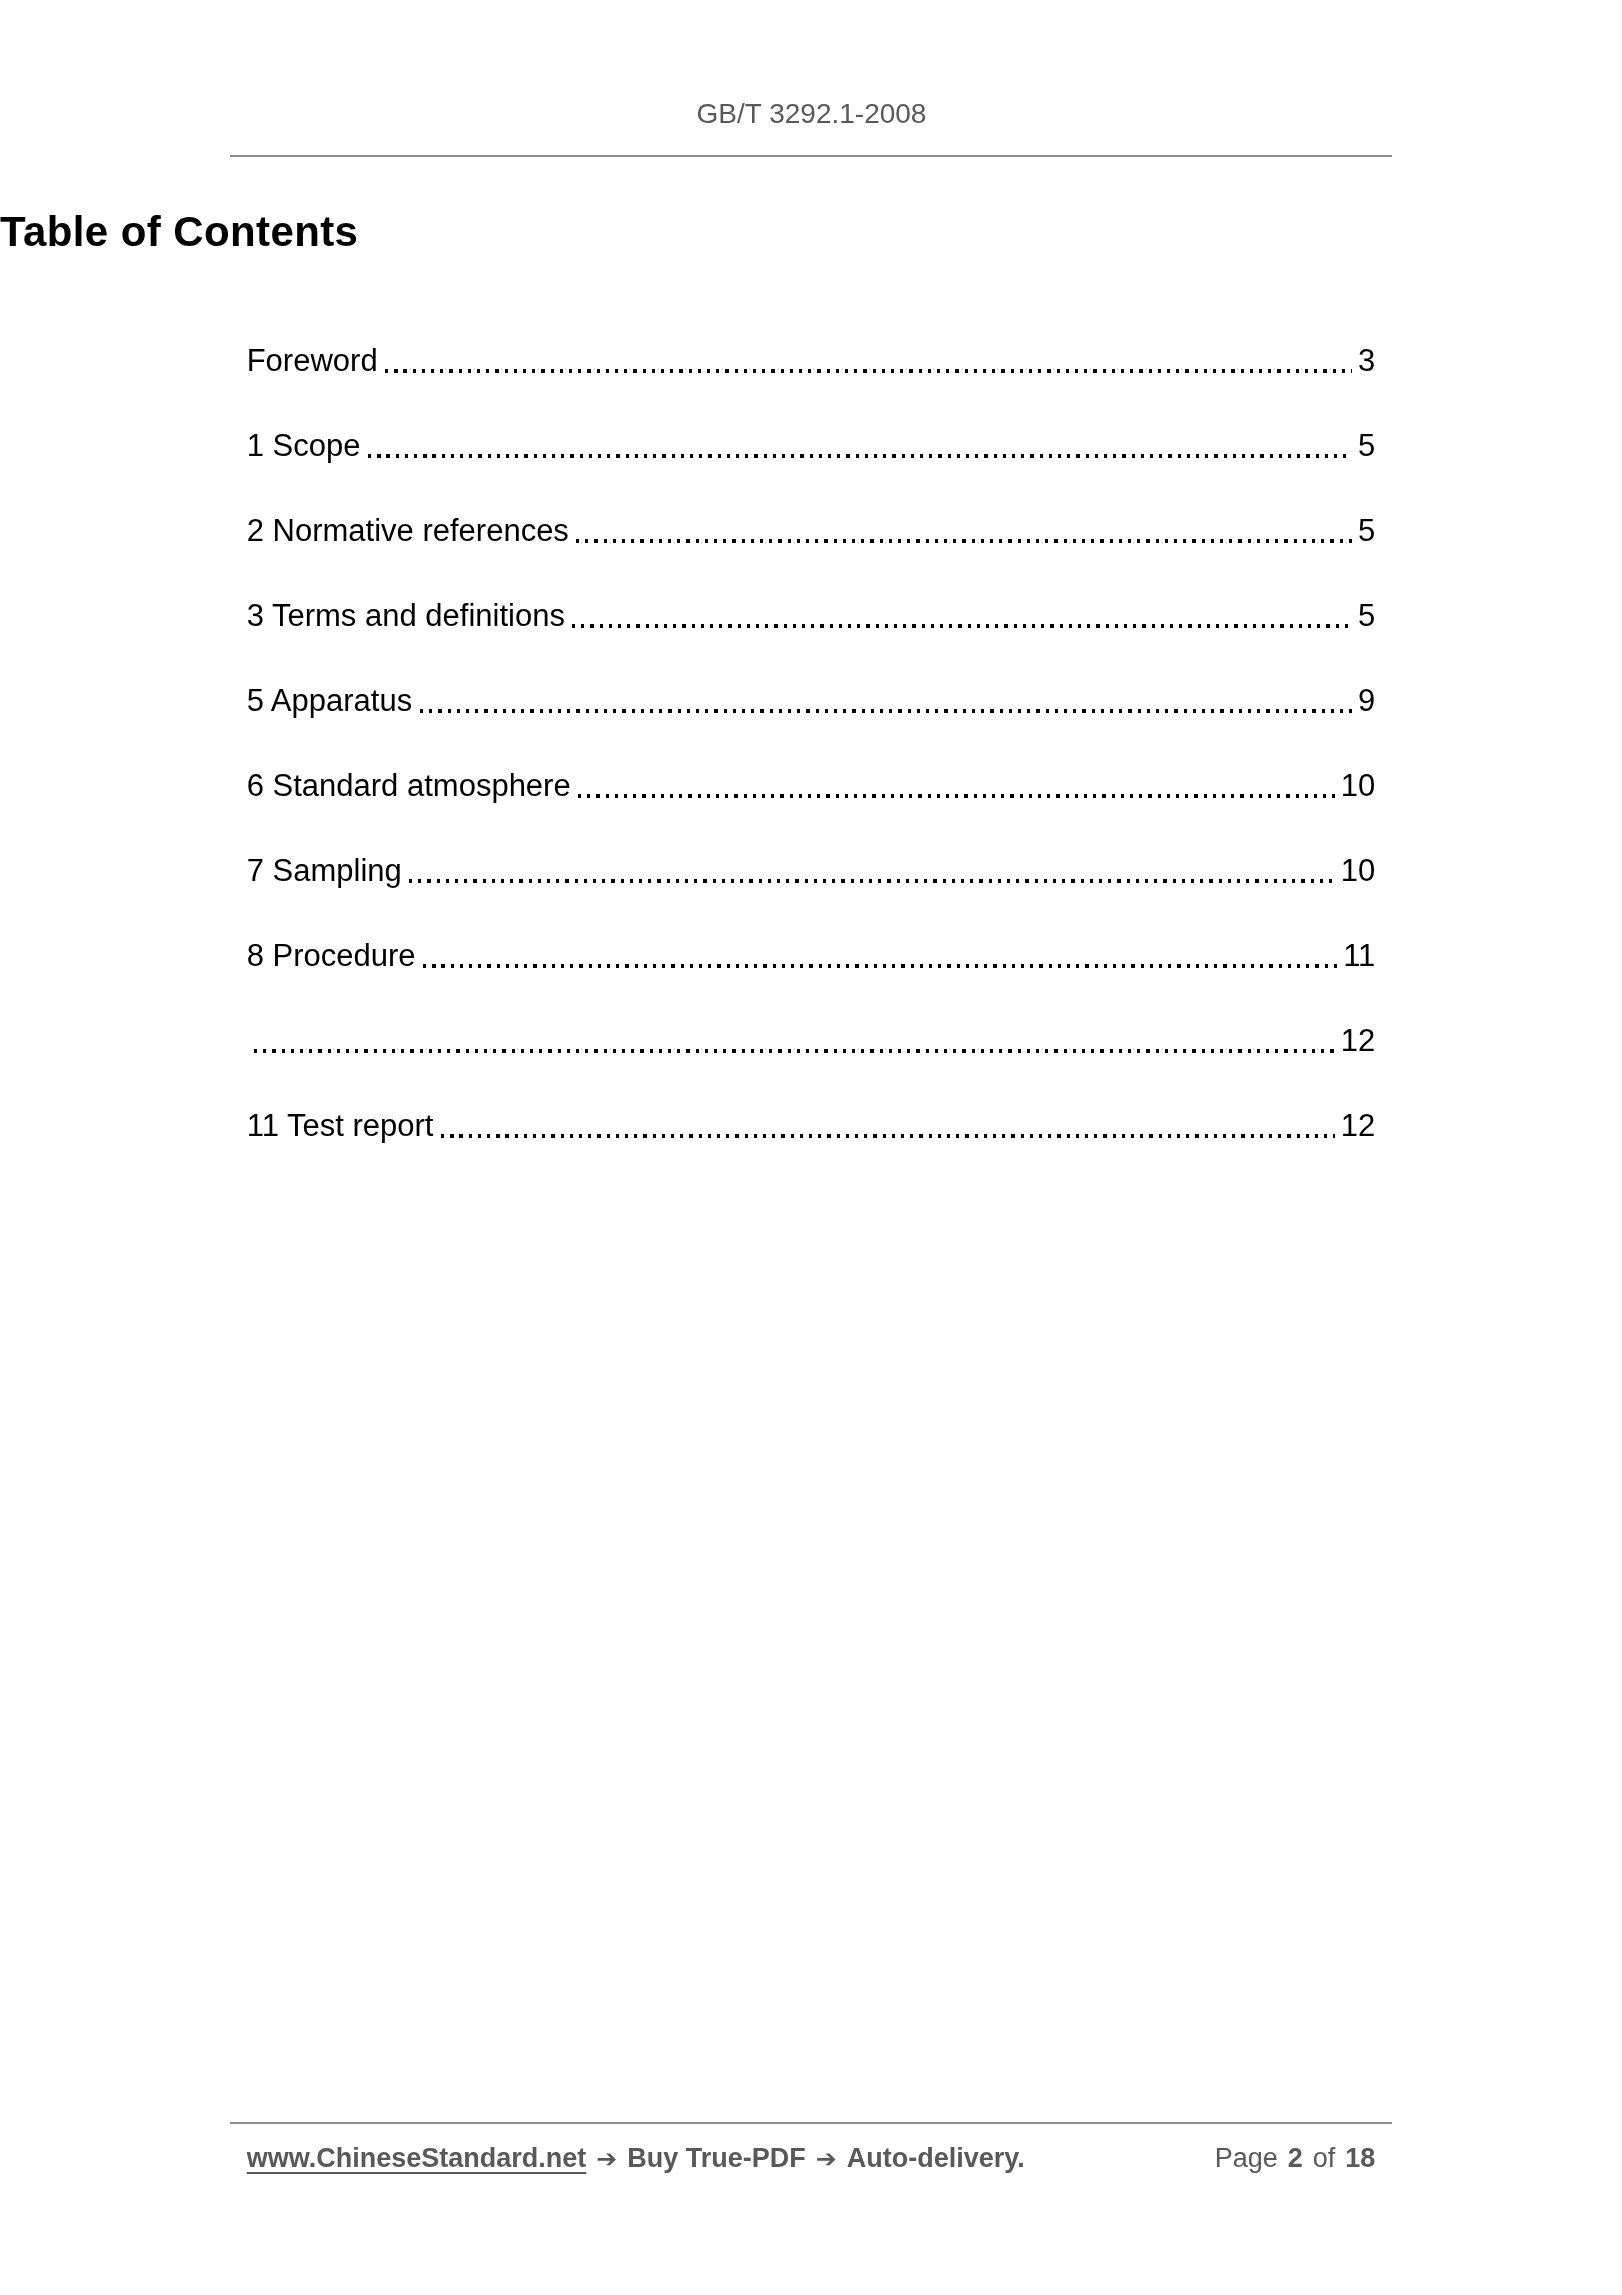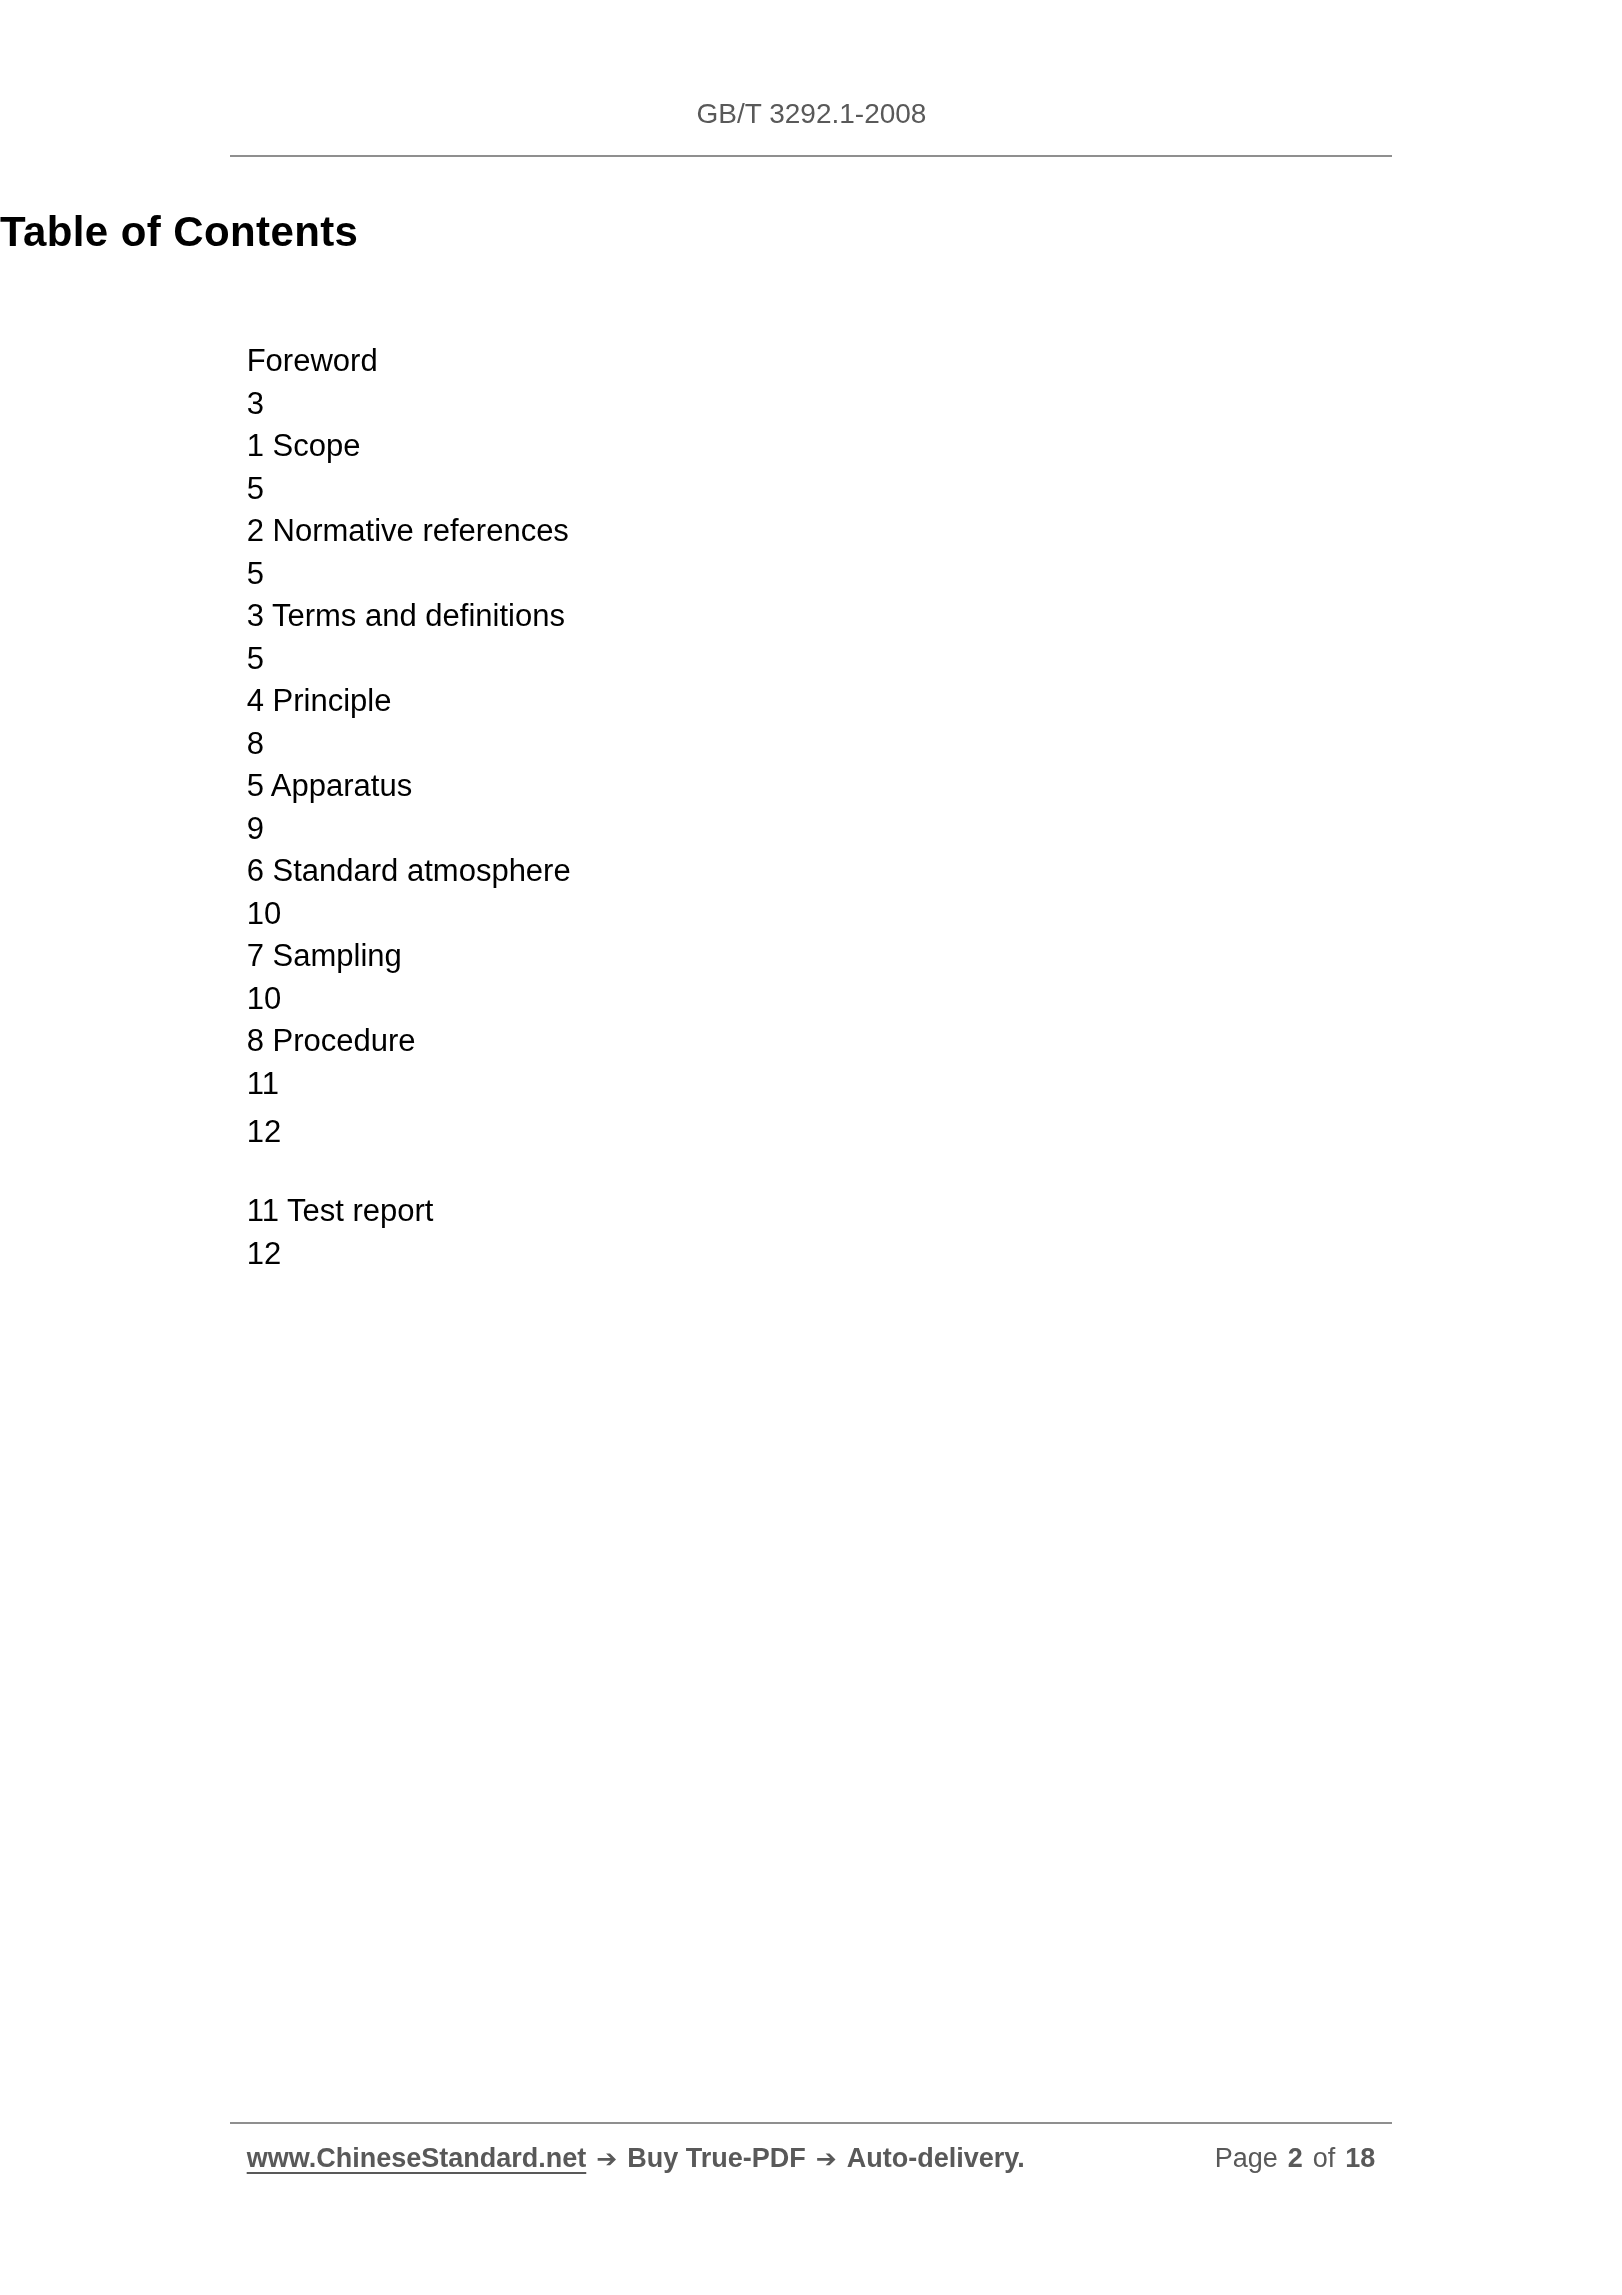--- a/index.html
+++ b/index.html
@@ -62,21 +62,20 @@
     padding: 0 16.7px 0 16.7px;
   }
   .toc-row {
     display: flex;
     align-items: baseline;
     height: 37px;
     margin-bottom: 48px;
     font-size: 31px;
     line-height: 37px;
     cursor: default;
-    flex-direction: column;
   }
   .toc-label {
     white-space: nowrap;
     flex: 0 0 auto;
   }
   .leader {
     flex: 1 1 auto;
     align-self: flex-end;
     height: 4.2px;
     margin: 0 5.8px 5.8px 7.5px;
@@ -162,25 +161,20 @@
     <span class="leader"></span>
     <span class="toc-page">5</span>
   </div>
 
   <div class="toc-row">
     <span class="toc-label">3 Terms and definitions</span>
     <span class="leader"></span>
     <span class="toc-page">5</span>
   </div>
 
-  <div class="toc-row">
-    <span class="toc-label">4 Principle</span>
-    <span class="leader"></span>
-    <span class="toc-page">8</span>
-  </div>
 
   <div class="toc-row">
     <span class="toc-label">5 Apparatus</span>
     <span class="leader"></span>
     <span class="toc-page">9</span>
   </div>
 
   <div class="toc-row">
     <span class="toc-label">6 Standard atmosphere</span>
     <span class="leader"></span>

